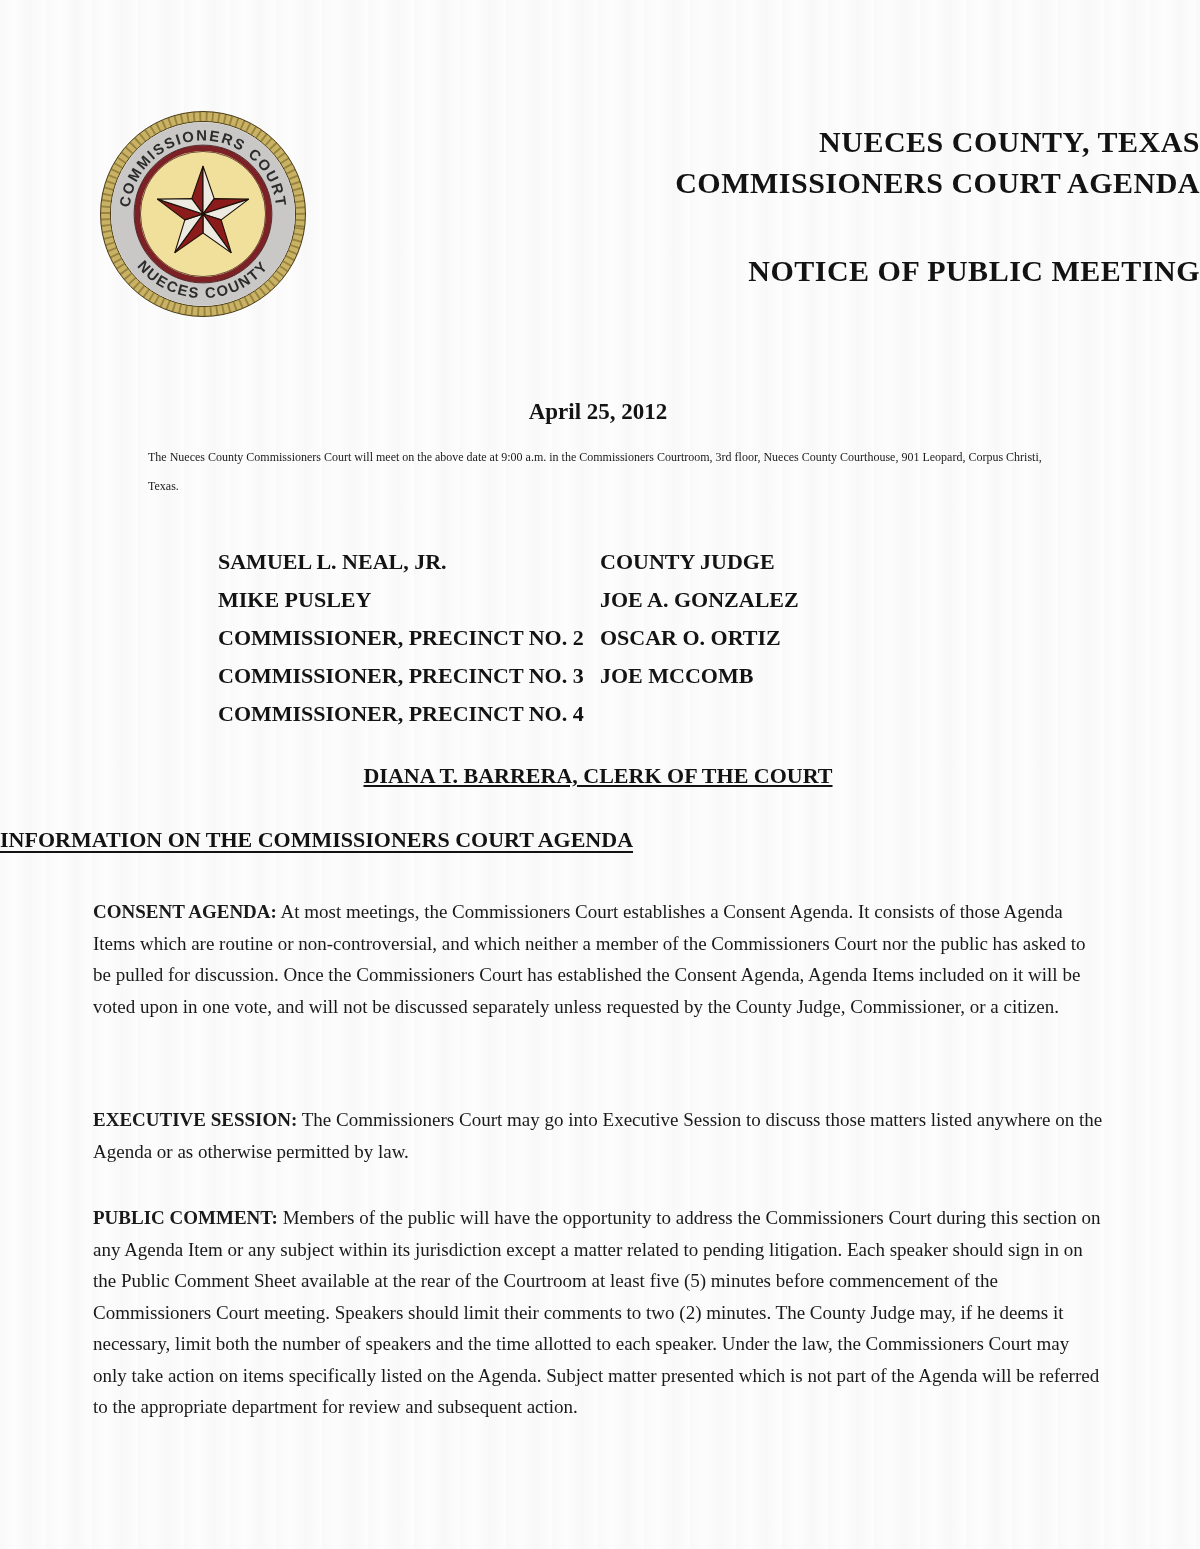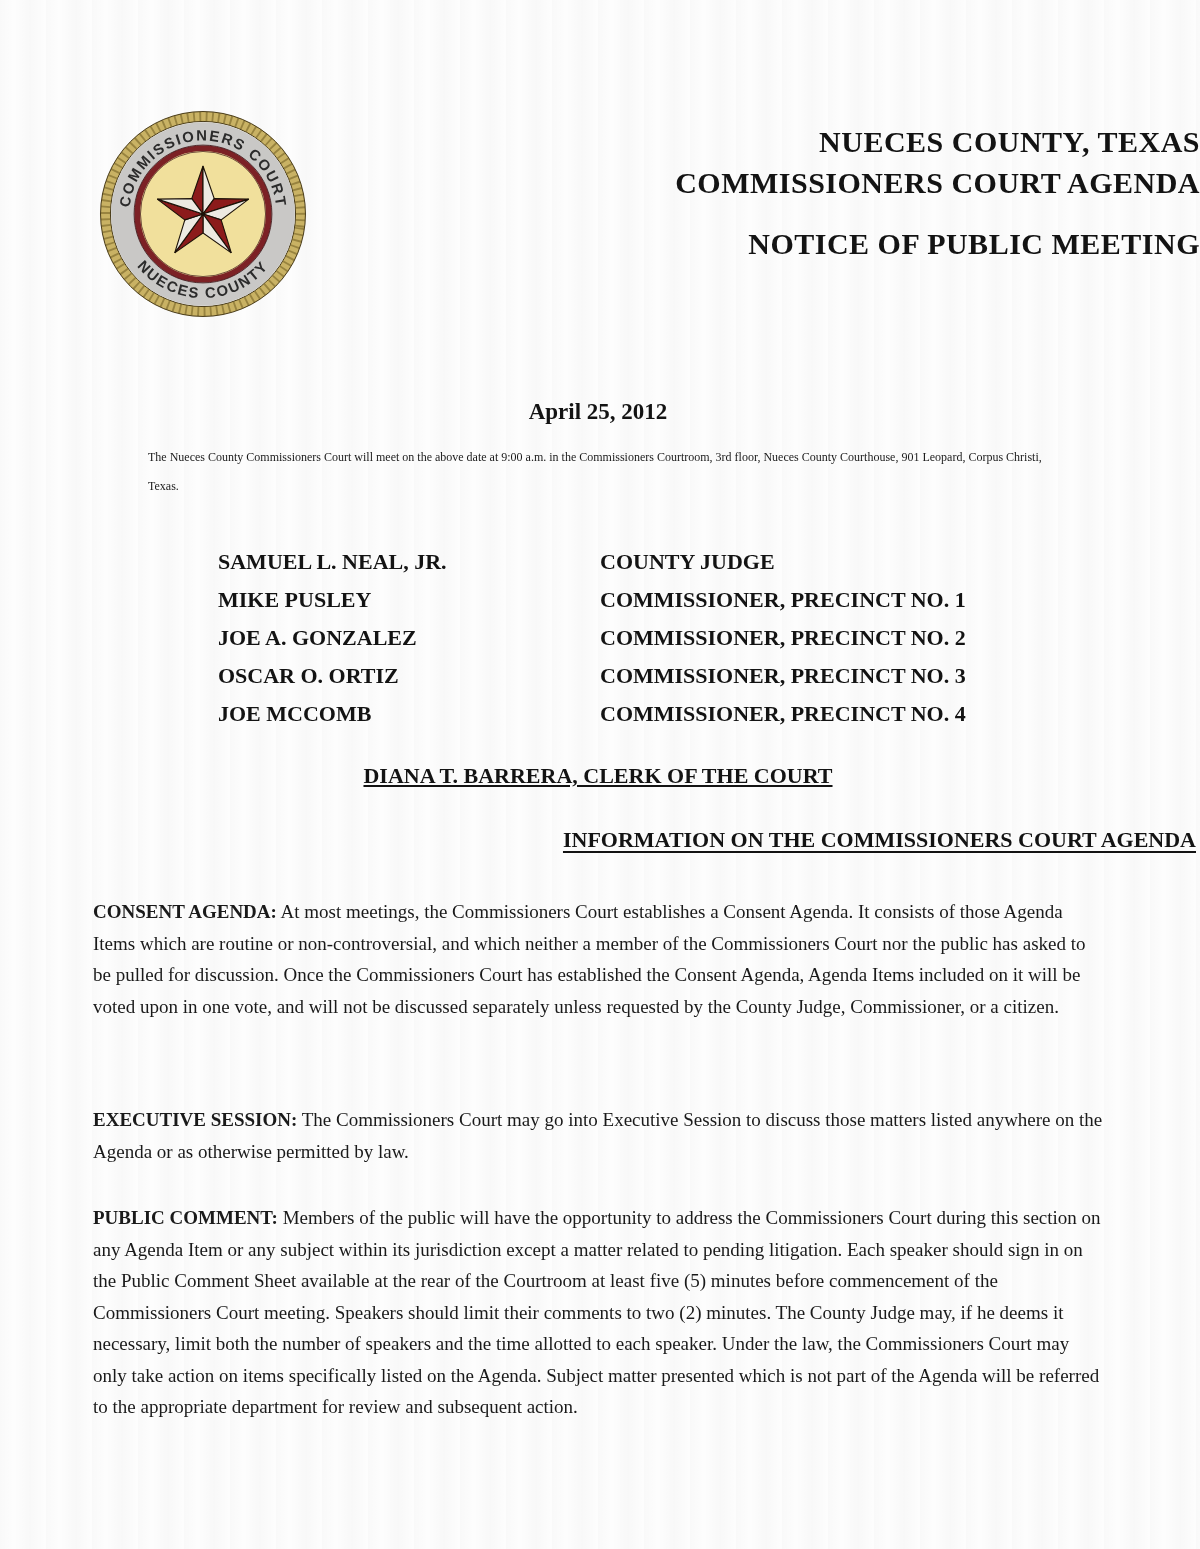--- a/index.html
+++ b/index.html
@@ -20,41 +20,41 @@
   .seal svg{width:100%;height:100%;}
   .seal-arc-text{
     font-family:"Liberation Sans","DejaVu Sans",sans-serif;
     font-size:21px;font-weight:600;letter-spacing:2.5px;fill:#2b2b2b;
   }
   .title-block{
     position:absolute;left:90px;top:121px;width:1110px;
     text-align:right;font-weight:bold;font-size:30px;line-height:41px;
     color:#131313;letter-spacing:0.5px;
   }
-  .title-line3{margin-top:20px;}
+  .title-line3{margin-top:47px;}
   .date-line{
     position:absolute;left:0;top:399px;width:1196px;
     text-align:center;font-weight:bold;font-size:23px;color:#131313;
   }
   .meeting-notice{
     position:absolute;left:148px;top:443px;width:916px;
     font-size:12px;line-height:29px;color:#1a1a1a;
   }
   .officials{
     position:absolute;left:218px;top:543px;
     display:grid;grid-template-columns:382px auto;
     font-weight:bold;font-size:22px;line-height:38px;color:#131313;
   }
   .clerk-line{
     position:absolute;left:0;top:763px;width:1196px;
     text-align:center;font-weight:bold;font-size:22px;color:#131313;text-decoration:underline;
   }
   .info-header{
     position:absolute;left:0;top:827px;width:1196px;
-    text-align:right;font-weight:bold;font-size:22px;color:#131313;
+    text-align:left;font-weight:bold;font-size:22px;color:#131313;
   }
   .info-header span{text-decoration:underline;text-underline-offset:4px;}
   .body-para{
     position:absolute;left:93px;width:1014px;
     font-size:19px;line-height:31.5px;color:#1a1a1a;
   }
   .body-para .para-label{font-weight:bold;}
   .para-consent{top:896px;}
   .para-executive{top:1104px;}
   .para-public{top:1202px;}
@@ -118,21 +118,20 @@
   </div>
 
   <div class="date-line">April 25, 2012</div>
 
   <div class="meeting-notice">The Nueces County Commissioners Court will meet on the above date at 9:00 a.m. in the Commissioners Courtroom, 3rd floor, Nueces County Courthouse, 901 Leopard, Corpus Christi, Texas.</div>
 
   <div class="officials">
     <div>SAMUEL L. NEAL, JR.</div>
     <div>COUNTY JUDGE</div>
     <div>MIKE PUSLEY</div>
-    <div>COMMISSIONER, PRECINCT NO. 1</div>
     <div>JOE A. GONZALEZ</div>
     <div>COMMISSIONER, PRECINCT NO. 2</div>
     <div>OSCAR O. ORTIZ</div>
     <div>COMMISSIONER, PRECINCT NO. 3</div>
     <div>JOE MCCOMB</div>
     <div>COMMISSIONER, PRECINCT NO. 4</div>
   </div>
 
   <div class="clerk-line">DIANA T. BARRERA, CLERK OF THE COURT</div>
 

